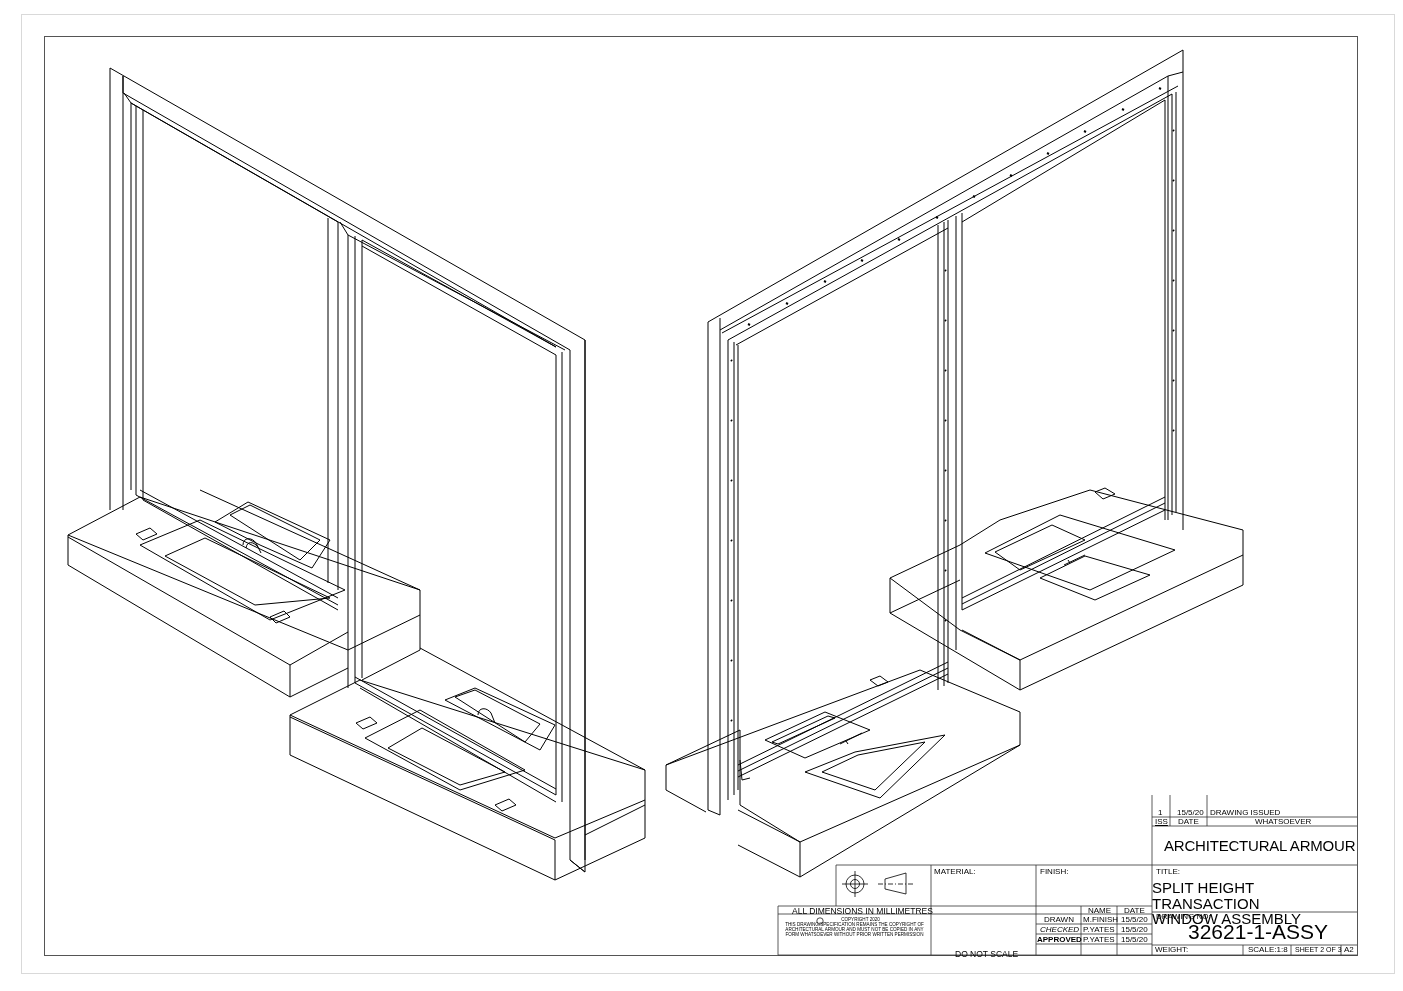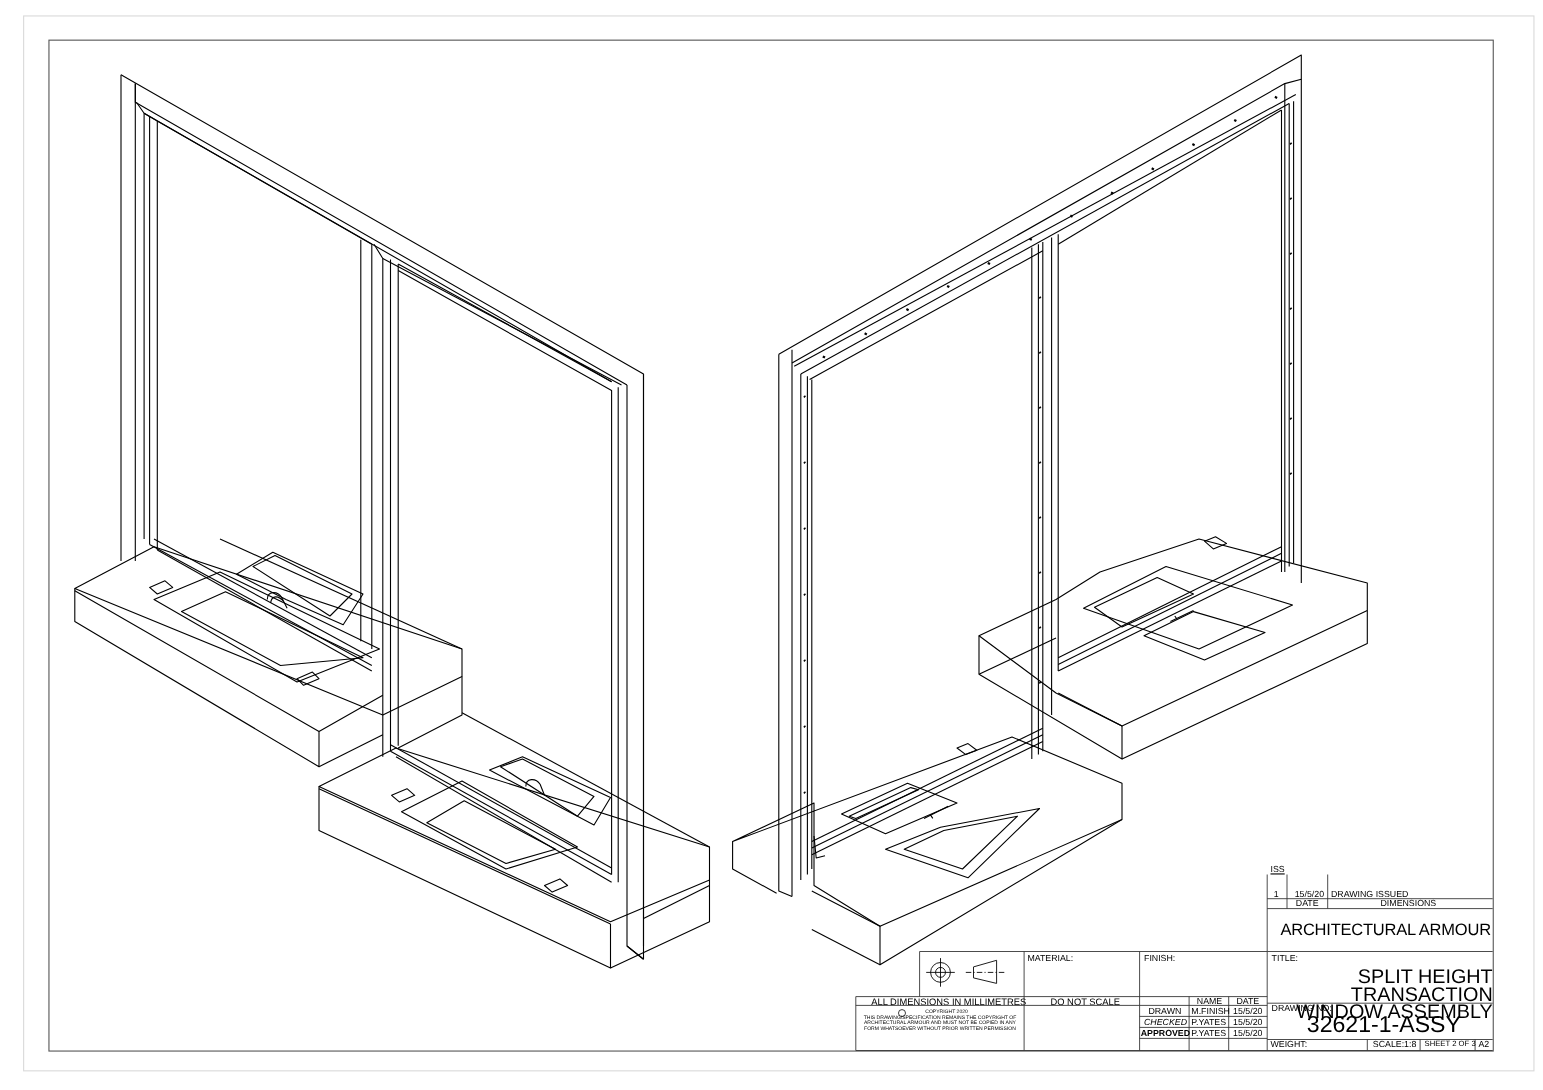--- a/index.html
+++ b/index.html
@@ -6,21 +6,21 @@
   body { width:1403px; height:991px; position:relative; overflow:hidden; font-family:"Liberation Sans", sans-serif; color:#000; }
   .sheet-outer { position:absolute; left:21px; top:14px; width:1374px; height:960px; border:1px solid #d9d9d9; box-sizing:border-box; }
   .sheet-inner { position:absolute; left:44px; top:36px; width:1314px; height:920px; border:1px solid #555; box-sizing:border-box; }
   svg.drawing { position:absolute; left:0; top:0; }
   .tb { position:absolute; font-family:"Liberation Sans", sans-serif; }
   .tb-text { position:absolute; white-space:nowrap; line-height:1; }
   .lbl { font-size:8px; }
   .hdr { font-size:8.5px; }
   .tiny { font-size:4.6px; text-align:center; }
   .brand { font-size:15px; font-weight:normal; letter-spacing:-0.2px; }
-  .title-big { font-size:18px; text-align:right; }
+  .title-big { font-size:15px; text-align:left; }
   .dwgno { font-size:21px; }
 </style>
 </head>
 <body>
 
 <div class="sheet-outer"></div>
 <div class="sheet-inner"></div>
 
 <svg class="drawing" width="1403" height="991" viewBox="0 0 1403 991" xmlns="http://www.w3.org/2000/svg">
   <g fill="none" stroke="#000" stroke-width="1" stroke-linejoin="round">
@@ -235,23 +235,23 @@
     </g>
 
     <circle cx="820" cy="921" r="3.2" stroke-width="0.7"></circle>
   </g>
 </svg>
 
 <div class="tb">
   <span class="tb-text lbl" style="left:1158px;top:809px;">1</span>
   <span class="tb-text lbl" style="left:1177px;top:809px;">15/5/20</span>
   <span class="tb-text lbl" style="left:1210px;top:809px;">DRAWING ISSUED</span>
-  <span class="tb-text lbl" style="left:1155px;top:787px;text-decoration:underline;">ISS</span>
+  <span class="tb-text lbl" style="left:1155px;top:818px;text-decoration:underline;">ISS</span>
   <span class="tb-text lbl" style="left:1178px;top:818px;">DATE</span>
-  <span class="tb-text lbl" style="left:1255px;top:818px;">DIMENSIONS</span>
+  <span class="tb-text lbl" style="left:1255px;top:818px;">WHATSOEVER</span>
 </div>
 
 <span class="tb-text brand" style="left:1164px;top:838px;">ARCHITECTURAL ARMOUR</span>
 
 <span class="tb-text lbl" style="left:1156px;top:868px;">TITLE:</span>
 <div class="tb" style="left:1152px;top:880px;width:205px;">
   <div class="title-big" style="line-height:16px;">SPLIT HEIGHT TRANSACTION</div>
   <div class="title-big" style="line-height:14px;">WINDOW ASSEMBLY</div>
 </div>
 
@@ -260,21 +260,21 @@
 
 <span class="tb-text lbl" style="left:1155px;top:946px;">WEIGHT:</span>
 <span class="tb-text lbl" style="left:1248px;top:946px;">SCALE:1:8</span>
 <span class="tb-text" style="left:1295px;top:946px;font-size:7px;">SHEET 2 OF 3</span>
 <span class="tb-text lbl" style="left:1344px;top:946px;">A2</span>
 
 <span class="tb-text lbl" style="left:934px;top:868px;">MATERIAL:</span>
 <span class="tb-text lbl" style="left:1040px;top:868px;">FINISH:</span>
 
 <span class="tb-text hdr" style="left:792px;top:907px;">ALL DIMENSIONS IN MILLIMETRES</span>
-<span class="tb-text hdr" style="left:955px;top:907px;">DO NOT SCALE</span>
+<span class="tb-text hdr" style="left:955px;top:950px;">DO NOT SCALE</span>
 
 <div class="tb" style="left:778px;top:917px;width:153px;">
   <div class="tiny" style="padding-left:12px;">COPYRIGHT 2020</div>
   <div class="tiny">THIS DRAWING/SPECIFICATION REMAINS THE COPYRIGHT OF</div>
   <div class="tiny">ARCHITECTURAL ARMOUR AND MUST NOT BE COPIED IN ANY</div>
   <div class="tiny">FORM WHATSOEVER WITHOUT PRIOR WRITTEN PERMISSION</div>
 </div>
 
 <div class="tb">
   <span class="tb-text lbl" style="left:1088px;top:907px;">NAME</span>

